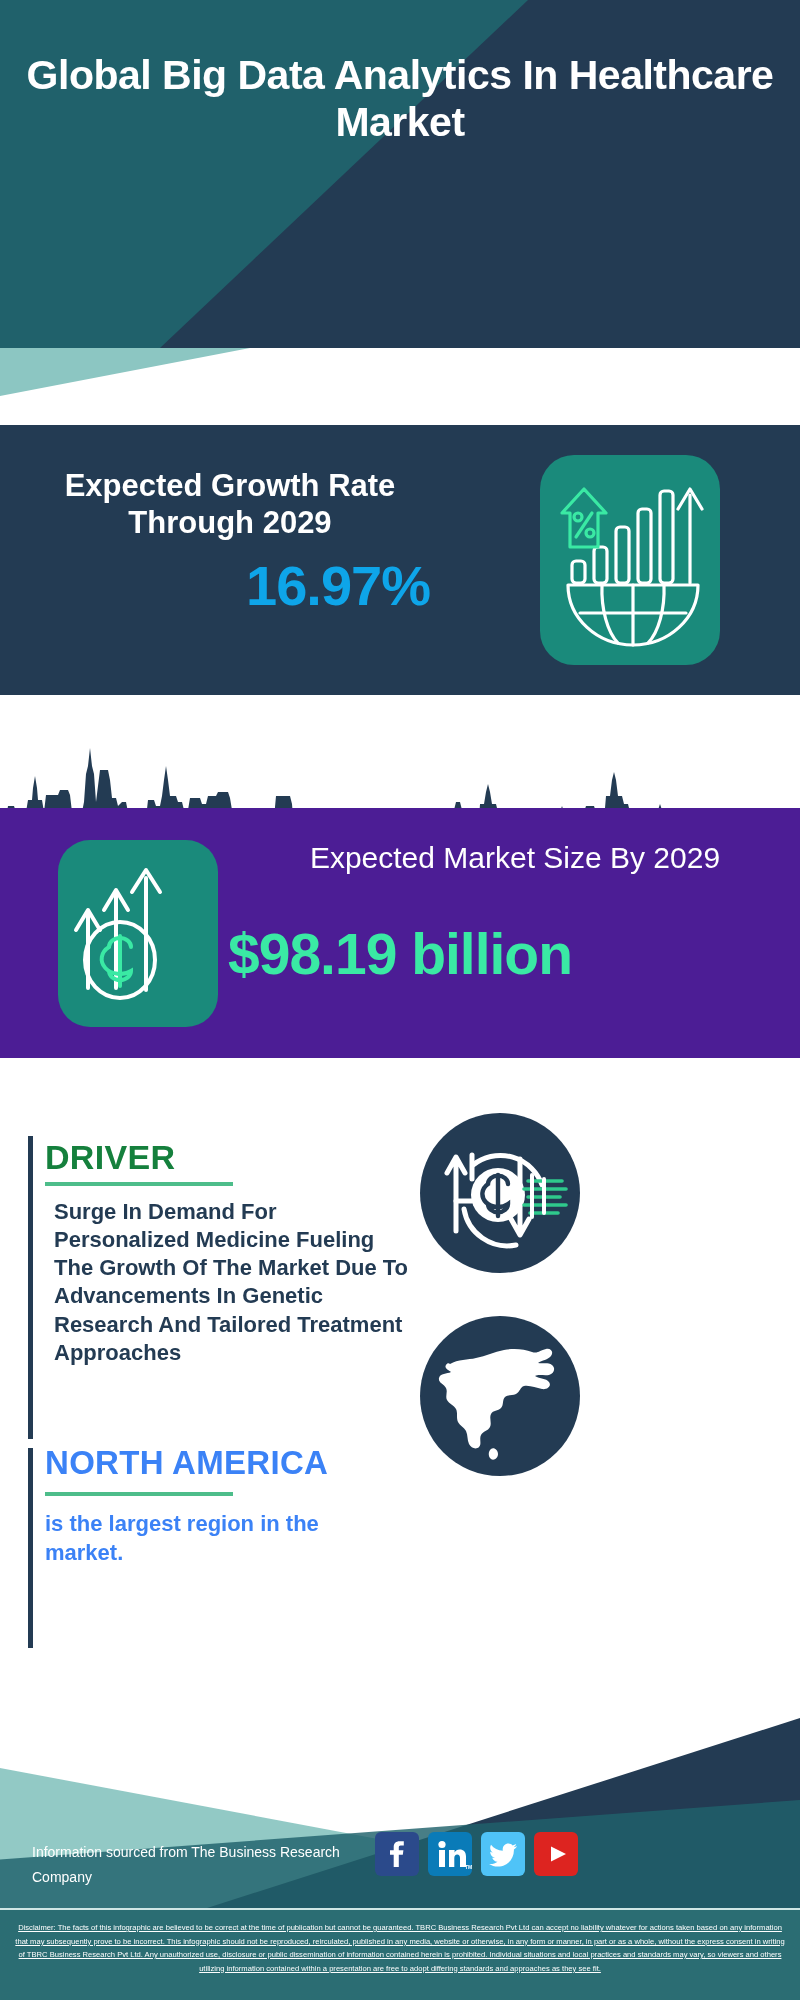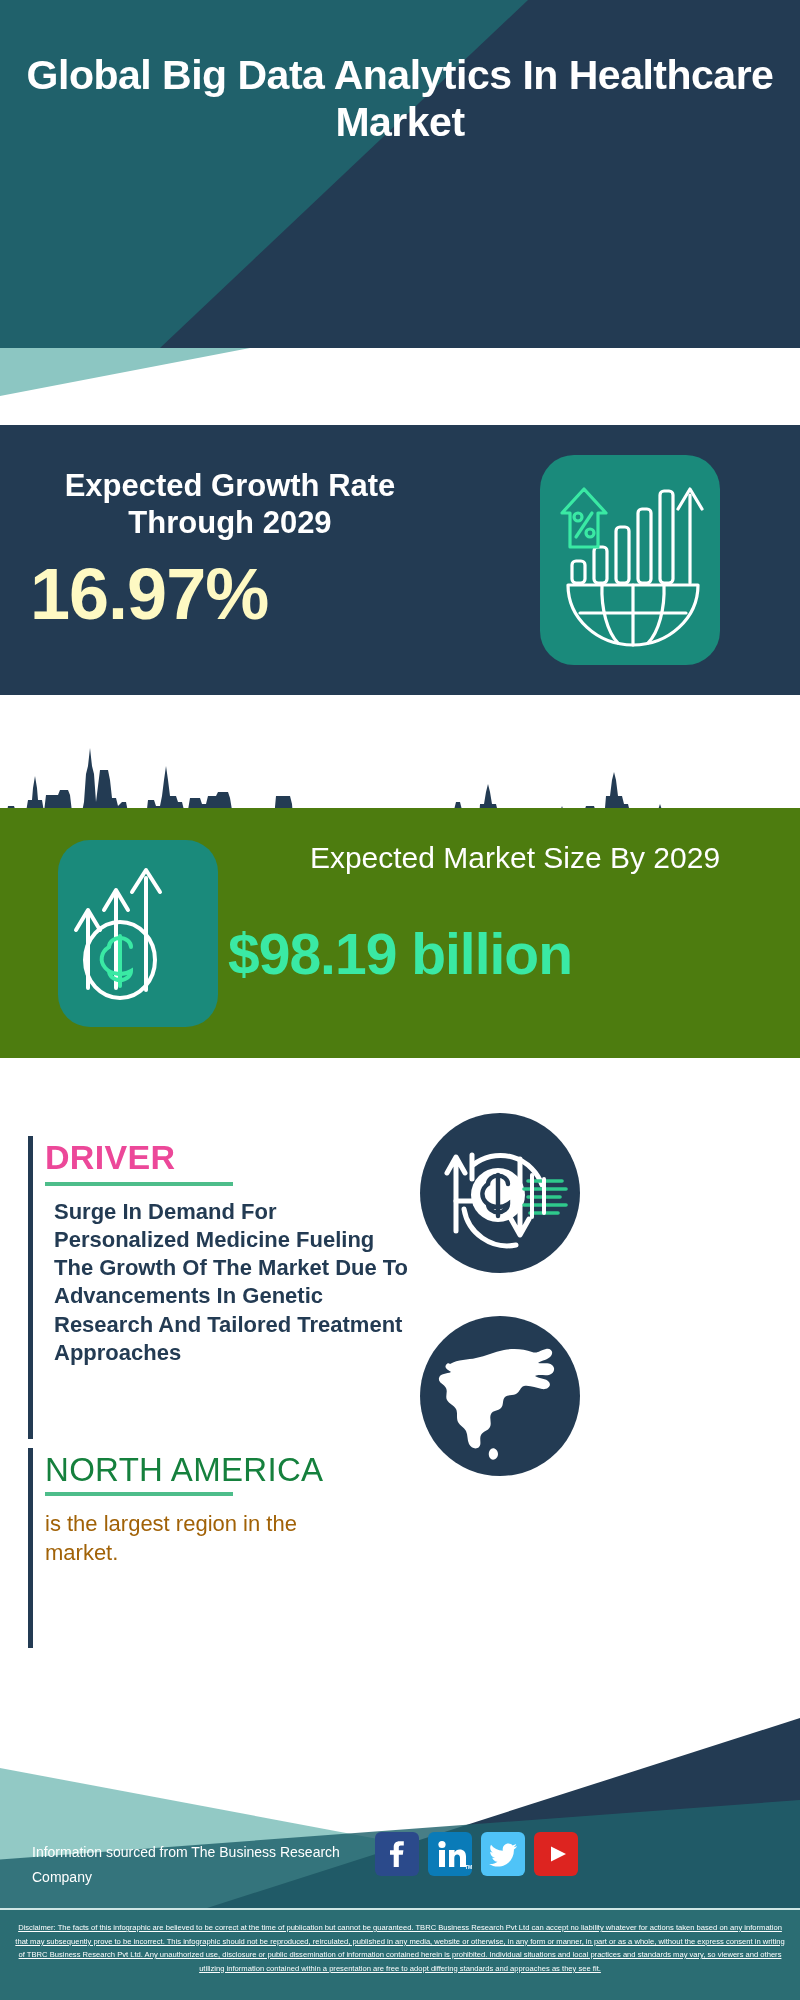--- a/index.html
+++ b/index.html
@@ -39,40 +39,40 @@
     position:absolute; left:0; top:425px; width:800px; height:270px;
     background:#233b53; overflow:hidden;
   }
   #growth-label {
     position:absolute; left:30px; top:42px; width:400px;
     text-align:center; color:#ffffff;
     font-size:31px; font-weight:bold; line-height:1.2;
   }
   #growth-value {
     position:absolute; left:30px; top:128px; width:400px;
-    text-align:left; color:#fef9c3;
-    font-size:72px; font-weight:bold; letter-spacing:-1px;
+    text-align:right; color:#0ea5e9;
+    font-size:56px; font-weight:bold; letter-spacing:-1px;
   }
   #growth-icon {
     position:absolute; left:540px; top:30px;
     width:180px; height:210px;
     background:#1a8a7b; border-radius:34px;
   }
 
   
   #skyline-band {
     position:absolute; left:0; top:695px; width:800px; height:165px;
     background:#ffffff; overflow:hidden;
   }
   #skyline-svg { position:absolute; left:0; bottom:0; width:800px; height:120px; display:block; }
 
   
   #market-panel {
     position:absolute; left:0; top:808px; width:800px; height:250px;
-    background:#4d7c0f; overflow:hidden; z-index:2;
+    background:#4c1d95; overflow:hidden; z-index:2;
   }
   #market-icon {
     position:absolute; left:58px; top:32px; width:160px; height:187px;
     background:#1a8a7b; border-radius:32px;
   }
   #market-label {
     position:absolute; left:250px; top:32px; width:530px;
     text-align:center; color:#ffffff;
     font-size:30px; line-height:1.22; font-weight:normal;
   }
@@ -86,41 +86,41 @@
   #body-section {
     position:absolute; left:0; top:1058px; width:800px; height:610px;
     background:#ffffff; overflow:hidden;
   }
   .vbar { position:absolute; width:5px; background:#233b53; }
   #driver-bar { left:28px; top:78px; height:303px; }
   #region-bar { left:28px; top:390px; height:200px; }
 
   #driver-title {
     position:absolute; left:45px; top:80px;
-    font-size:34px; font-weight:bold; color:#ec4899; letter-spacing:0.3px;
+    font-size:34px; font-weight:bold; color:#15803d; letter-spacing:0.3px;
   }
   #driver-rule {
     position:absolute; left:45px; top:124px; width:188px; height:4px;
     background:#4dbd8a;
   }
   #driver-text {
     position:absolute; left:54px; top:140px; width:360px;
     font-size:22px; font-weight:bold; color:#233b53; line-height:1.28;
   }
   #region-title {
     position:absolute; left:45px; top:386px;
-    font-size:33px; font-weight:normal; color:#15803d; letter-spacing:0.3px;margin-top:7px;
+    font-size:33px; font-weight:bold; color:#3b82f6; letter-spacing:0.3px;
   }
   #region-rule {
     position:absolute; left:45px; top:434px; width:188px; height:4px;
     background:#4dbd8a;
   }
   #region-text {
     position:absolute; left:45px; top:452px; width:330px;
-    font-size:22px; font-weight:normal; color:#a16207; line-height:1.3;
+    font-size:22px; font-weight:bold; color:#3b82f6; line-height:1.3;
   }
   .circle-icon {
     position:absolute; width:160px; height:160px; border-radius:50%;
     background:#233b53;
   }
   #driver-icon { left:420px; top:55px; }
   #region-icon { left:420px; top:258px; }
 
   
   #footer-wrap { position:absolute; left:0; top:1668px; width:800px; height:332px; overflow:hidden; }

